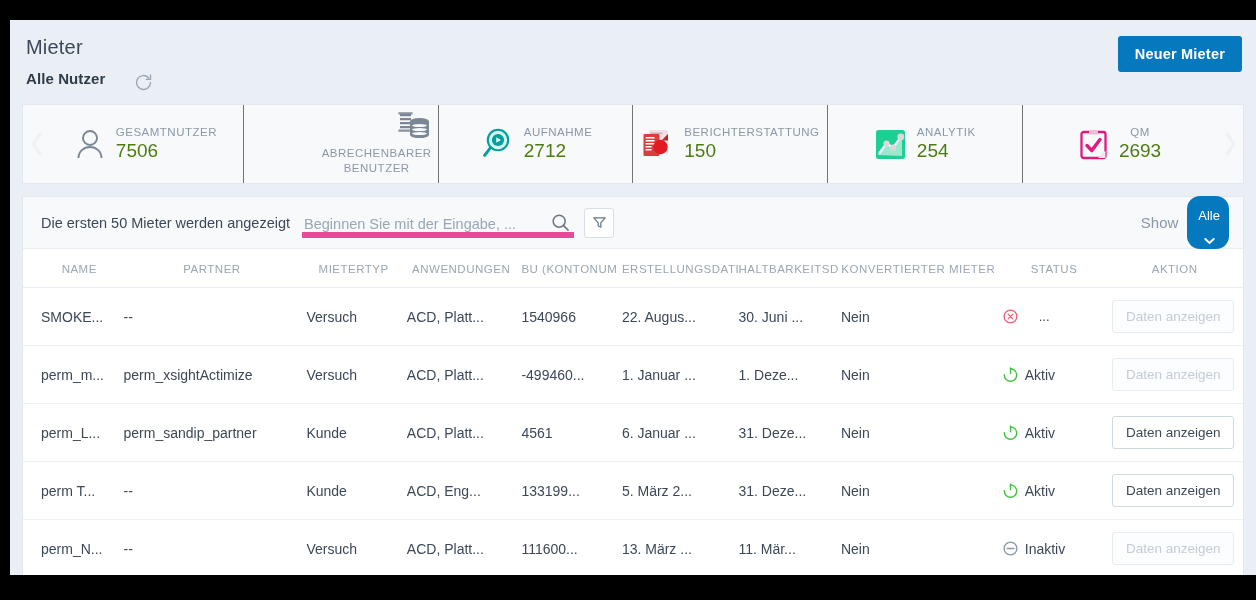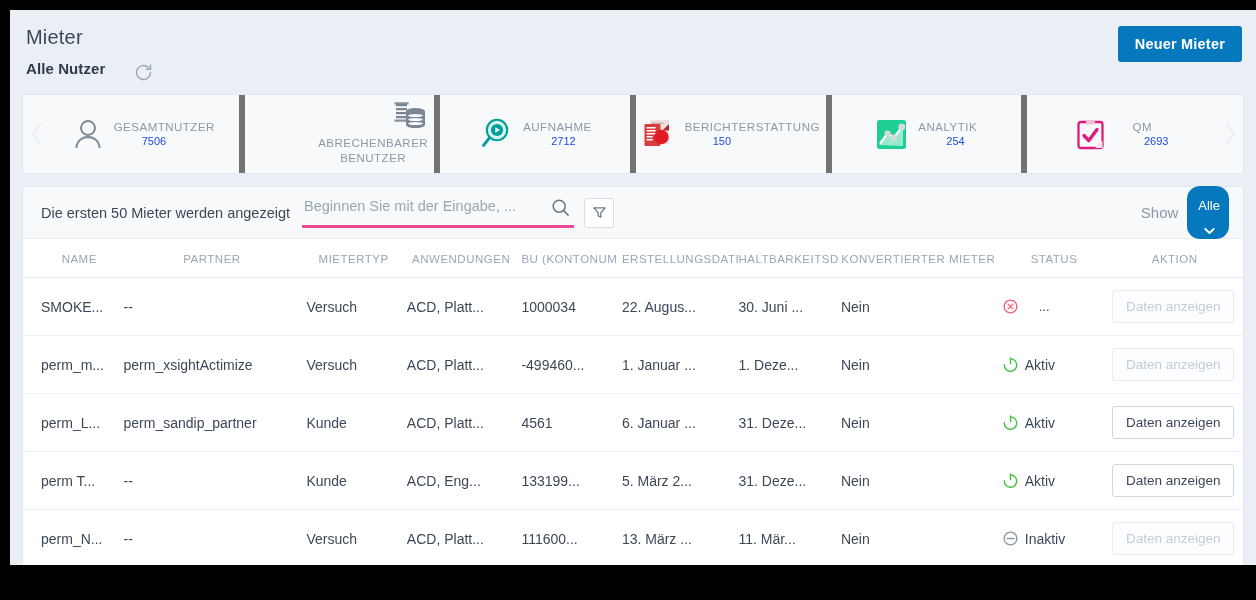--- a/index.html
+++ b/index.html
@@ -5,21 +5,21 @@
   * { box-sizing: border-box; }
   html, body {
     margin: 0; padding: 0;
     width: 1256px; height: 600px;
     background: #000000;
     font-family: "Liberation Sans", sans-serif;
     overflow: hidden;
   }
   .viewport {
     position: absolute;
-    left: 10px; top: 10px;
+    left: 10px; top: 20px;
     width: 1246px; height: 555px;
     background: #eaeff5;
     overflow: hidden;
   }
 
   
   .page-head {
     position: relative;
     padding: 14px 0 10px 16px;
     height: 84px;
@@ -74,38 +74,37 @@
     display: flex;
     height: 100%;
     margin: 0 26px;
   }
   .kpi-cell {
     flex: 1 1 0;
     display: flex;
     align-items: center;
     justify-content: center;
     gap: 11px;
-    border-right: 6px solid #737373;
+    border-right: 1px solid #737373;
     padding: 0 6px;
     cursor: pointer;
   }
   .kpi-cell:last-child { border-right: none; text-align: center; }
   .kpi-ico { flex: 0 0 auto; display: flex; align-items: center; justify-content: center; }
   .kpi-txt { display: flex; flex-direction: column; }
   .kpi-label {
     font-size: 11.5px;
     color: #8b98a8;
     letter-spacing: .5px;
     white-space: nowrap;
   }
   .kpi-value {
-    font-size: 11px;
-    color: #1d4ed8;
+    font-size: 19px;
+    color: #4d7c0f;
     margin-top: 2px;
-    margin-left: 28px;
   }
   .kpi-cell.stacked { flex-direction: column; gap: 2px; justify-content: center; align-items: flex-end; }
   .kpi-cell.stacked .kpi-label { text-align: center; line-height: 15px; white-space: normal; width: 110px; }
   .carousel-arrow {
     position: absolute;
     top: 0; bottom: 0;
     width: 26px;
     display: flex; align-items: center; justify-content: center;
     cursor: pointer;
   }
@@ -127,23 +126,23 @@
     background: #f7f9fb;
     border-bottom: 1px solid #e8edf3;
   }
   .toolbar-note {
     font-size: 14.5px;
     color: #3c4858;
     white-space: nowrap;
   }
   .search-box {
     display: flex;
-    align-items: flex-start;
+    align-items: flex-end;
     margin-left: 12px;
-    border-bottom: 3px solid #ec4899;
+    border-bottom: 6px solid #ec4899;
     width: 272px;
     height: 30px;
   }
   .search-input {
     flex: 1;
     border: none;
     outline: none;
     background: transparent;
     font-size: 14.5px;
     color: #3c4858;
@@ -437,21 +436,21 @@
             <th>STATUS</th>
             <th>AKTION</th>
           </tr>
         </thead>
         <tbody id="table-body">
             <tr>
               <td>SMOKE...</td>
               <td>--</td>
               <td>Versuch</td>
               <td>ACD, Platt...</td>
-              <td>1000034</td>
+              <td>1540966</td>
               <td>22. Augus...</td>
               <td>30. Juni ...</td>
               <td>Nein</td>
               <td>
                 <div class="status-cell">
                   <span style="display: flex;">
                     <svg width="17" height="17" viewBox="0 0 20 20" fill="none" stroke="#f2607a" stroke-width="1.6" stroke-linecap="round">
                       <circle cx="10" cy="10" r="7.5"></circle>
                       <path d="M7.2 7.2l5.6 5.6M12.8 7.2l-5.6 5.6"></path>
                     </svg>

